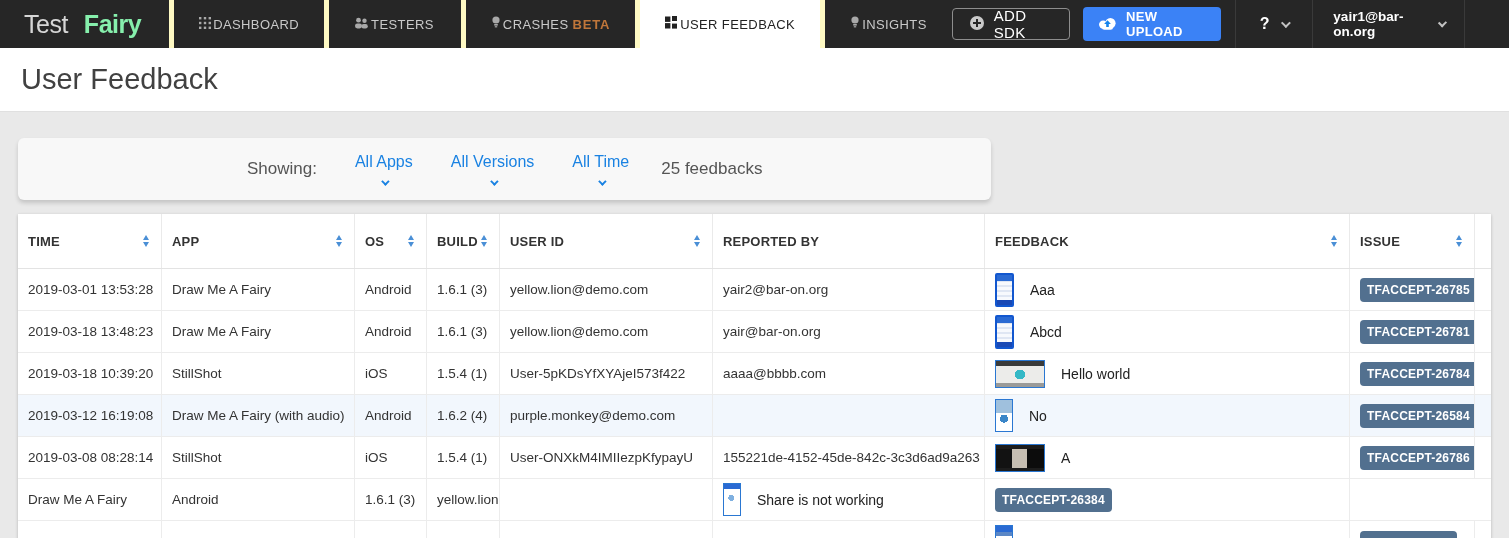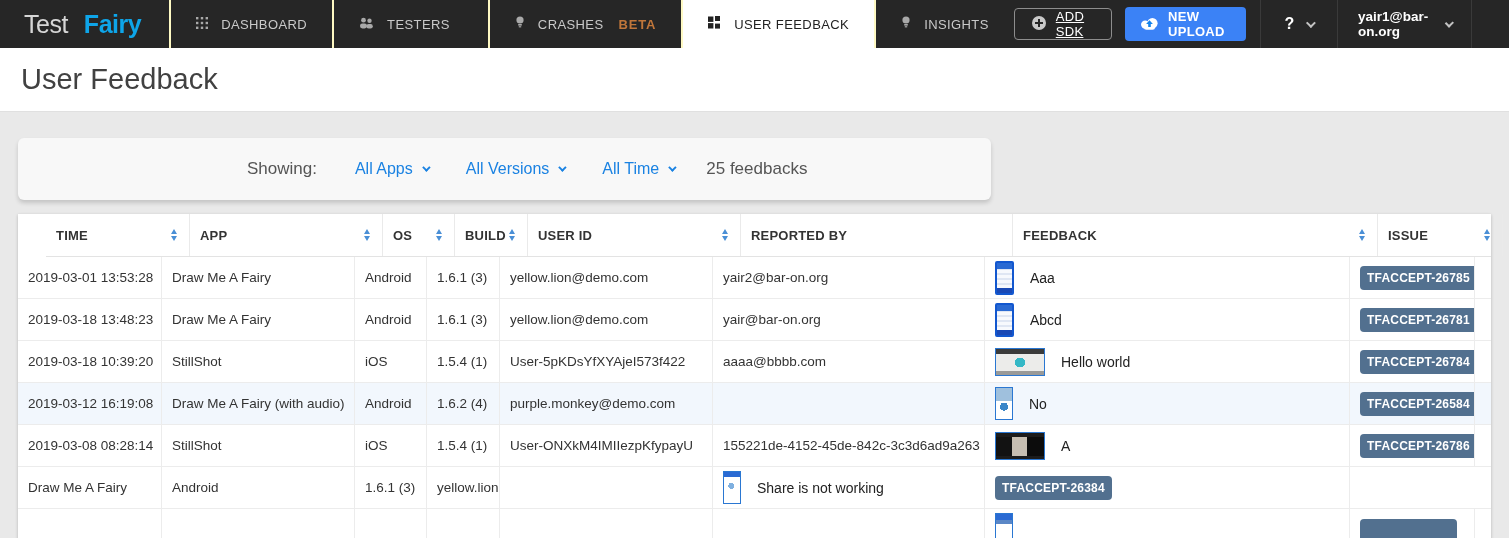--- a/index.html
+++ b/index.html
@@ -6,47 +6,47 @@
   html,body { margin:0; padding:0; }
   body {
     width:1509px; height:538px; overflow:hidden;
     background:#e9e9e9;
     font-family:"Liberation Sans", sans-serif;
     -webkit-font-smoothing:antialiased;
   }
   
   .topnav { height:48px; background:#262626; display:flex; align-items:stretch; }
   .logo { display:flex; align-items:center; padding:0 28px 0 24px; font-size:25px; color:#d6d6d6; letter-spacing:-0.5px; cursor:pointer;gap:16px; }
-  .logo b { color:#0ea5e9; font-weight:700; }
-  .nav-item { display:flex; align-items:center; gap:13px; padding:16px 25px; border-left:2px solid #fef9c3; color:#c9c9c9; font-size:13px; letter-spacing:0.4px; cursor:pointer; white-space:nowrap; }
+  .logo b { color:#86efac; font-weight:700; }
+  .nav-item { display:flex; align-items:center; gap:2px; padding:16px 25px; border-left:5px solid #fef9c3; color:#c9c9c9; font-size:13px; letter-spacing:0.4px; cursor:pointer; white-space:nowrap; }
   .nav-item:last-of-type { border-right:1px solid #3a3a3a; }
   .nav-item.active { background:#ffffff; color:#222; }
   .nav-item.active svg * { fill:#222; }
   .nav-item svg * { fill:#a9a9a9; }
   .beta { color:#c0763a; font-weight:700; letter-spacing:0.8px; margin-left:2px; }
   .nav-right { margin-left:auto; display:flex; align-items:center; }
-  .btn-addsdk { display:flex; align-items:center; gap:9px; height:32px; padding:0 16px; border:1px solid #8d8d8d; border-radius:4px; color:#fff; font-size:13px; letter-spacing:0.3px; cursor:pointer; background:transparent;text-decoration:underline; }
+  .btn-addsdk { display:flex; align-items:center; gap:9px; height:32px; padding:0 16px; border:1px solid #8d8d8d; border-radius:4px; color:#fff; font-size:15px; letter-spacing:0.3px; cursor:pointer; background:transparent; }
   .btn-upload { display:flex; align-items:center; gap:9px; height:34px; padding:0 15px; border-radius:4px; background:#3b82f6; color:#fff; font-size:13px; font-weight:700; letter-spacing:0.3px; margin-left:13px; margin-right:14px; cursor:pointer; }
   .nav-sep { width:1px; align-self:stretch; background:#3a3a3a; }
   .help-area { display:flex; align-items:center; gap:12px; padding:0 24px; color:#fff; font-size:16px; font-weight:700; cursor:pointer; }
   .user-area { display:flex; align-items:center; gap:4px; padding:0 20px; color:#fff; font-size:13.5px; font-weight:700; cursor:pointer; }
   .chev { width:7px; height:7px; border-right:2px solid #c3c3c3; border-bottom:2px solid #c3c3c3; transform:rotate(45deg) translateY(-2px); display:inline-block; }
   
   .page-header { height:64px; background:#fff; border-bottom:1px solid #e0e0e0; display:flex; align-items:center; padding-left:21px; }
   .page-title { font-size:29px; color:#414141; font-weight:400; }
   
   .filter-card { margin:26px 0 0 18px; width:973px; height:62px; background:#f8f8f8; border-radius:6px; box-shadow:0 3px 4px rgba(0,0,0,0.16); display:flex; align-items:center; padding-left:229px; }
   .showing-label { font-size:17px; color:#555; }
-  .filter-link { display:flex; align-items:center; gap:9px; margin-left:38px; color:#1a82e2; font-size:16px; cursor:pointer; }
+  .filter-link { display:flex; align-items:center; gap:9px; margin-left:38px; color:#1a82e2; font-size:16px; cursor:pointer;flex-direction:column; }
   .chev-blue { width:6px; height:6px; border-right:2px solid #1a82e2; border-bottom:2px solid #1a82e2; transform:rotate(45deg) translateY(-2px); display:inline-block; }
   .feedback-count { margin-left:32px; font-size:17px; color:#555; }
   
   .table-card { margin:14px 0 0 18px; width:1473px; background:#fff; box-shadow:0 1px 3px rgba(0,0,0,0.22); }
   .thead, .trow { display:grid; grid-template-columns:144px 193px 72px 73px 213px 272px 365px 125px 16px; }
-  .thead { height:43px; border-bottom:1px solid #e3e3e3;margin-left:28px; }
+  .thead { height:55px; border-bottom:1px solid #e3e3e3; }
   .th { display:flex; align-items:center; justify-content:space-between; padding:0 12px 0 10px; border-right:1px solid #eaeaea; font-size:13px; font-weight:700; color:#333; letter-spacing:0.2px; cursor:pointer; }
   .th:last-child { border-right:none; }
   .sort { display:flex; flex-direction:column; gap:2px; }
   .sort .up { width:0; height:0; border-left:3.5px solid transparent; border-right:3.5px solid transparent; border-bottom:5px solid #4a8fd6; }
   .sort .dn { width:0; height:0; border-left:3.5px solid transparent; border-right:3.5px solid transparent; border-top:5px solid #4a8fd6; }
   .trow { height:42px; border-bottom:1px solid #ececec; cursor:pointer; }
   .trow.hl { background:#f2f7fd; }
   .td { display:flex; align-items:center; padding-left:10px; border-right:1px solid #ececec; overflow:hidden; white-space:nowrap; font-size:13.5px; color:#333; }
   .td:last-child { border-right:none; }
   .td.fb { gap:16px; }

